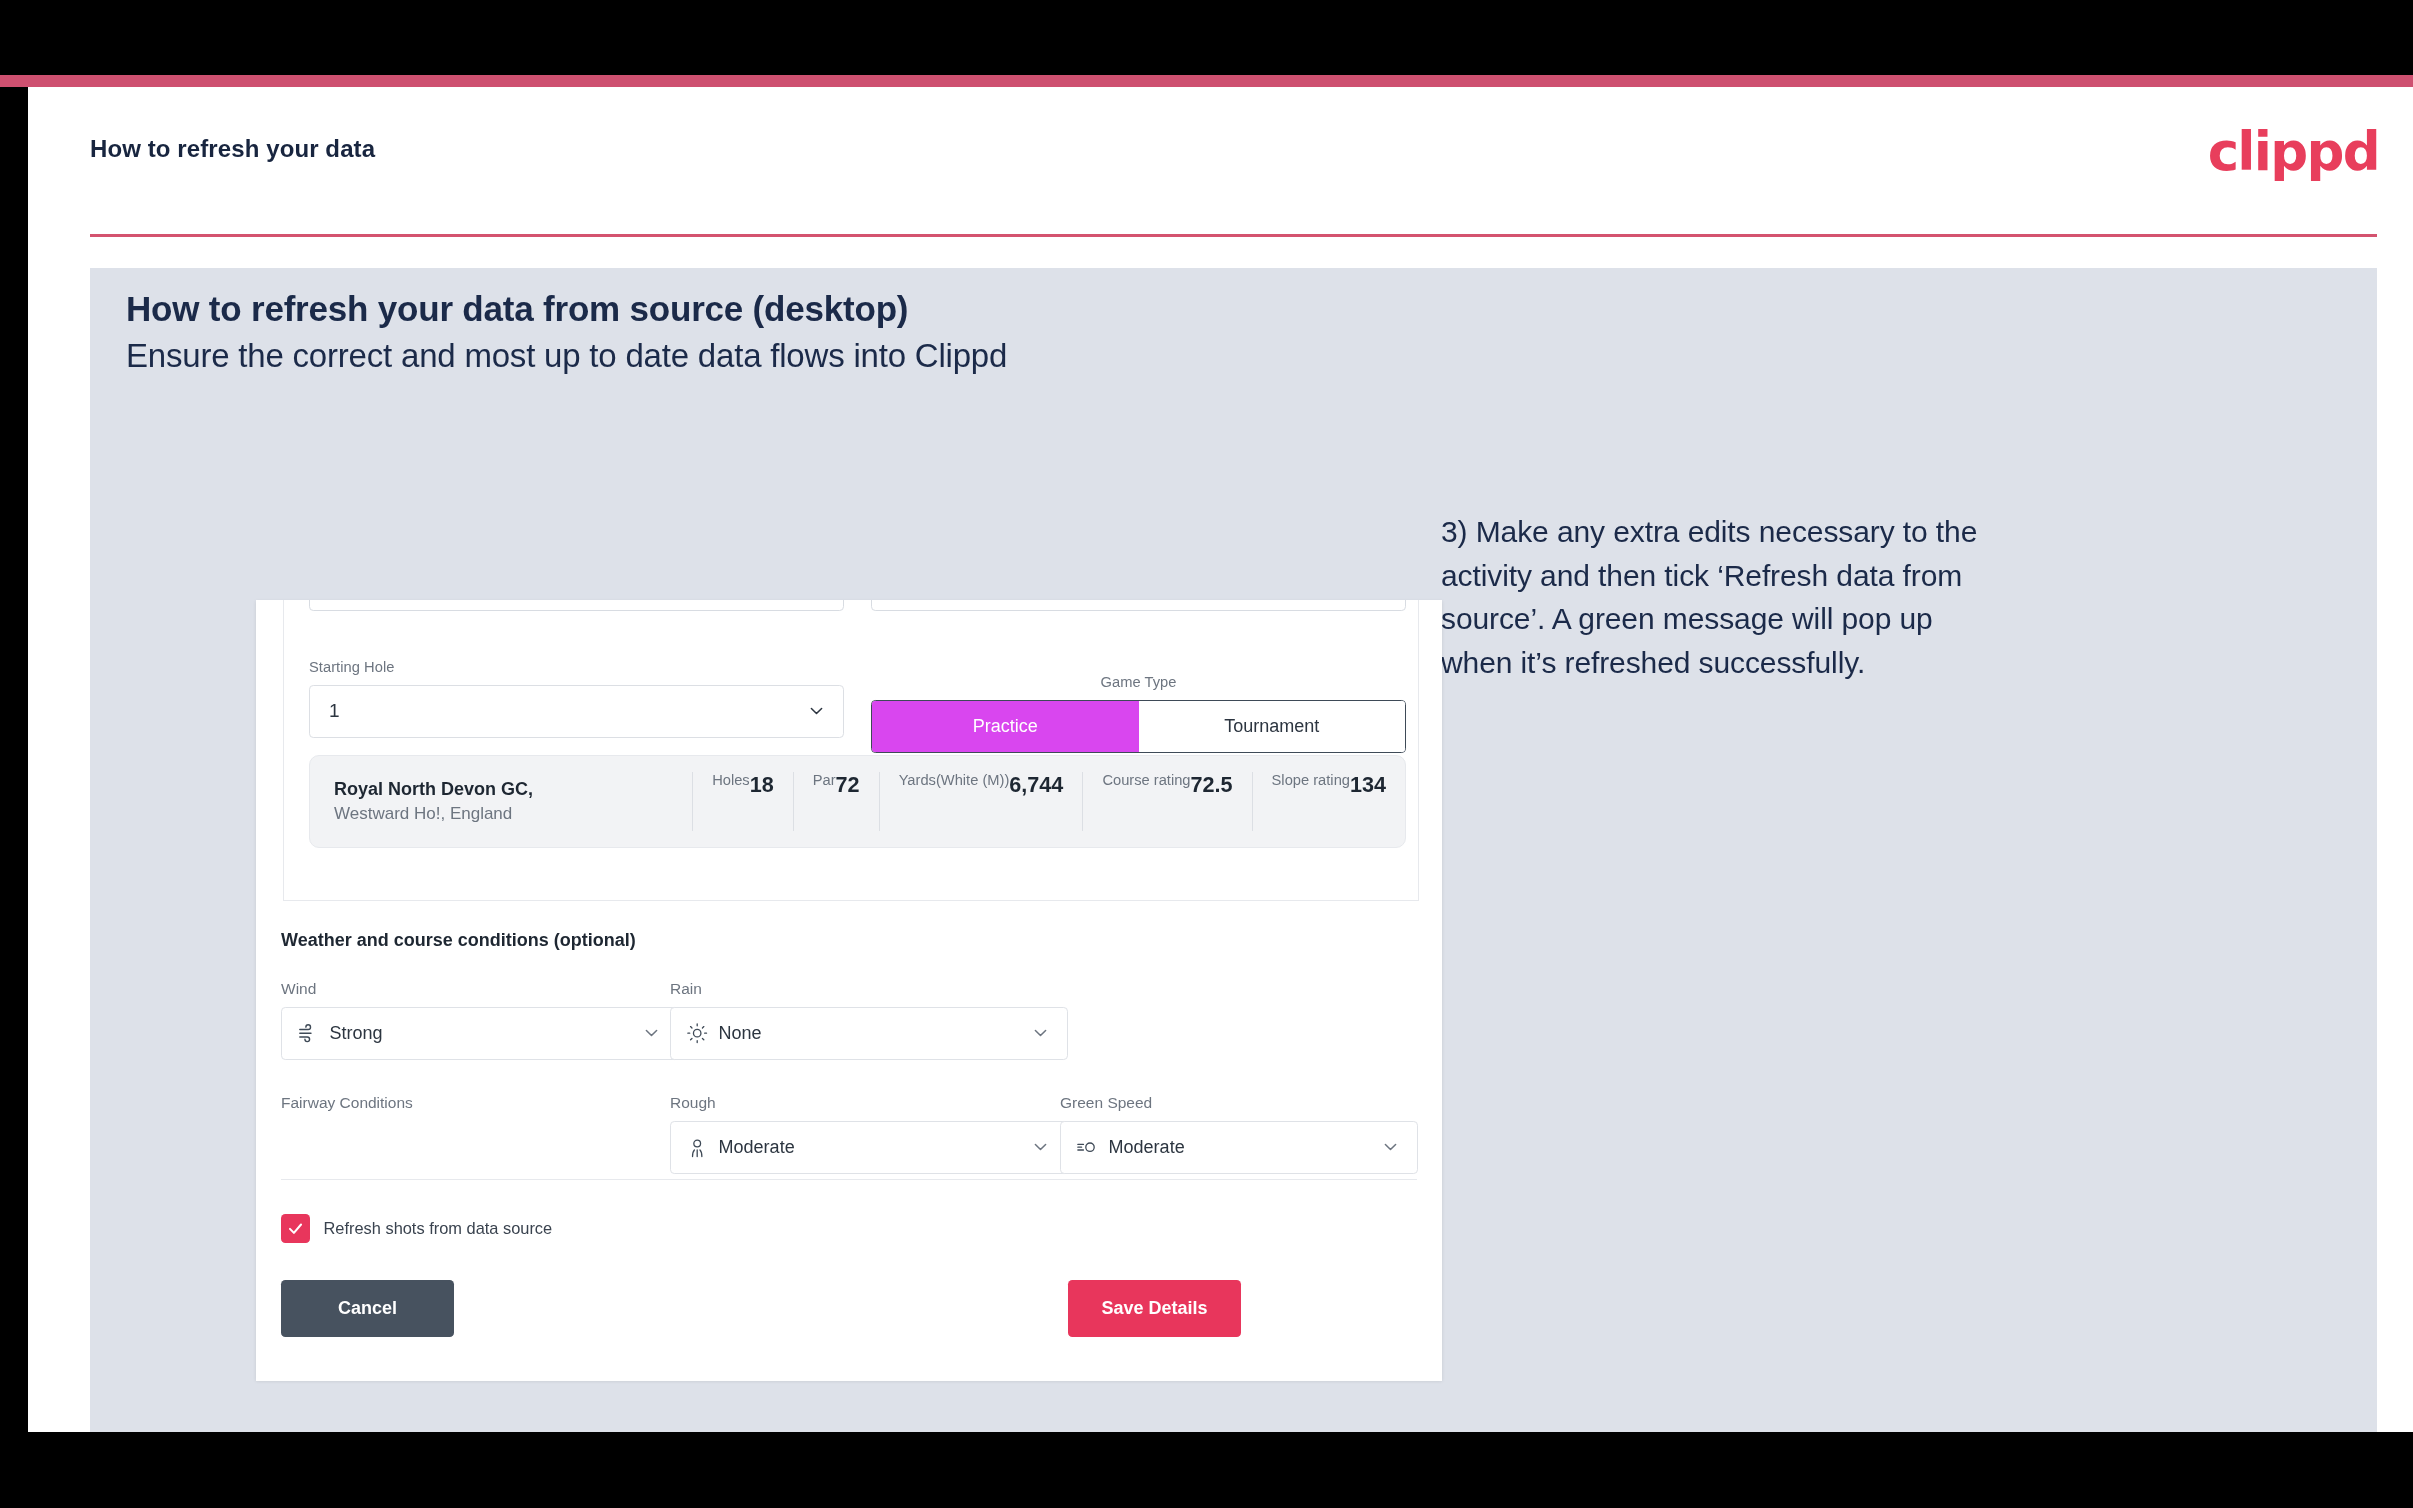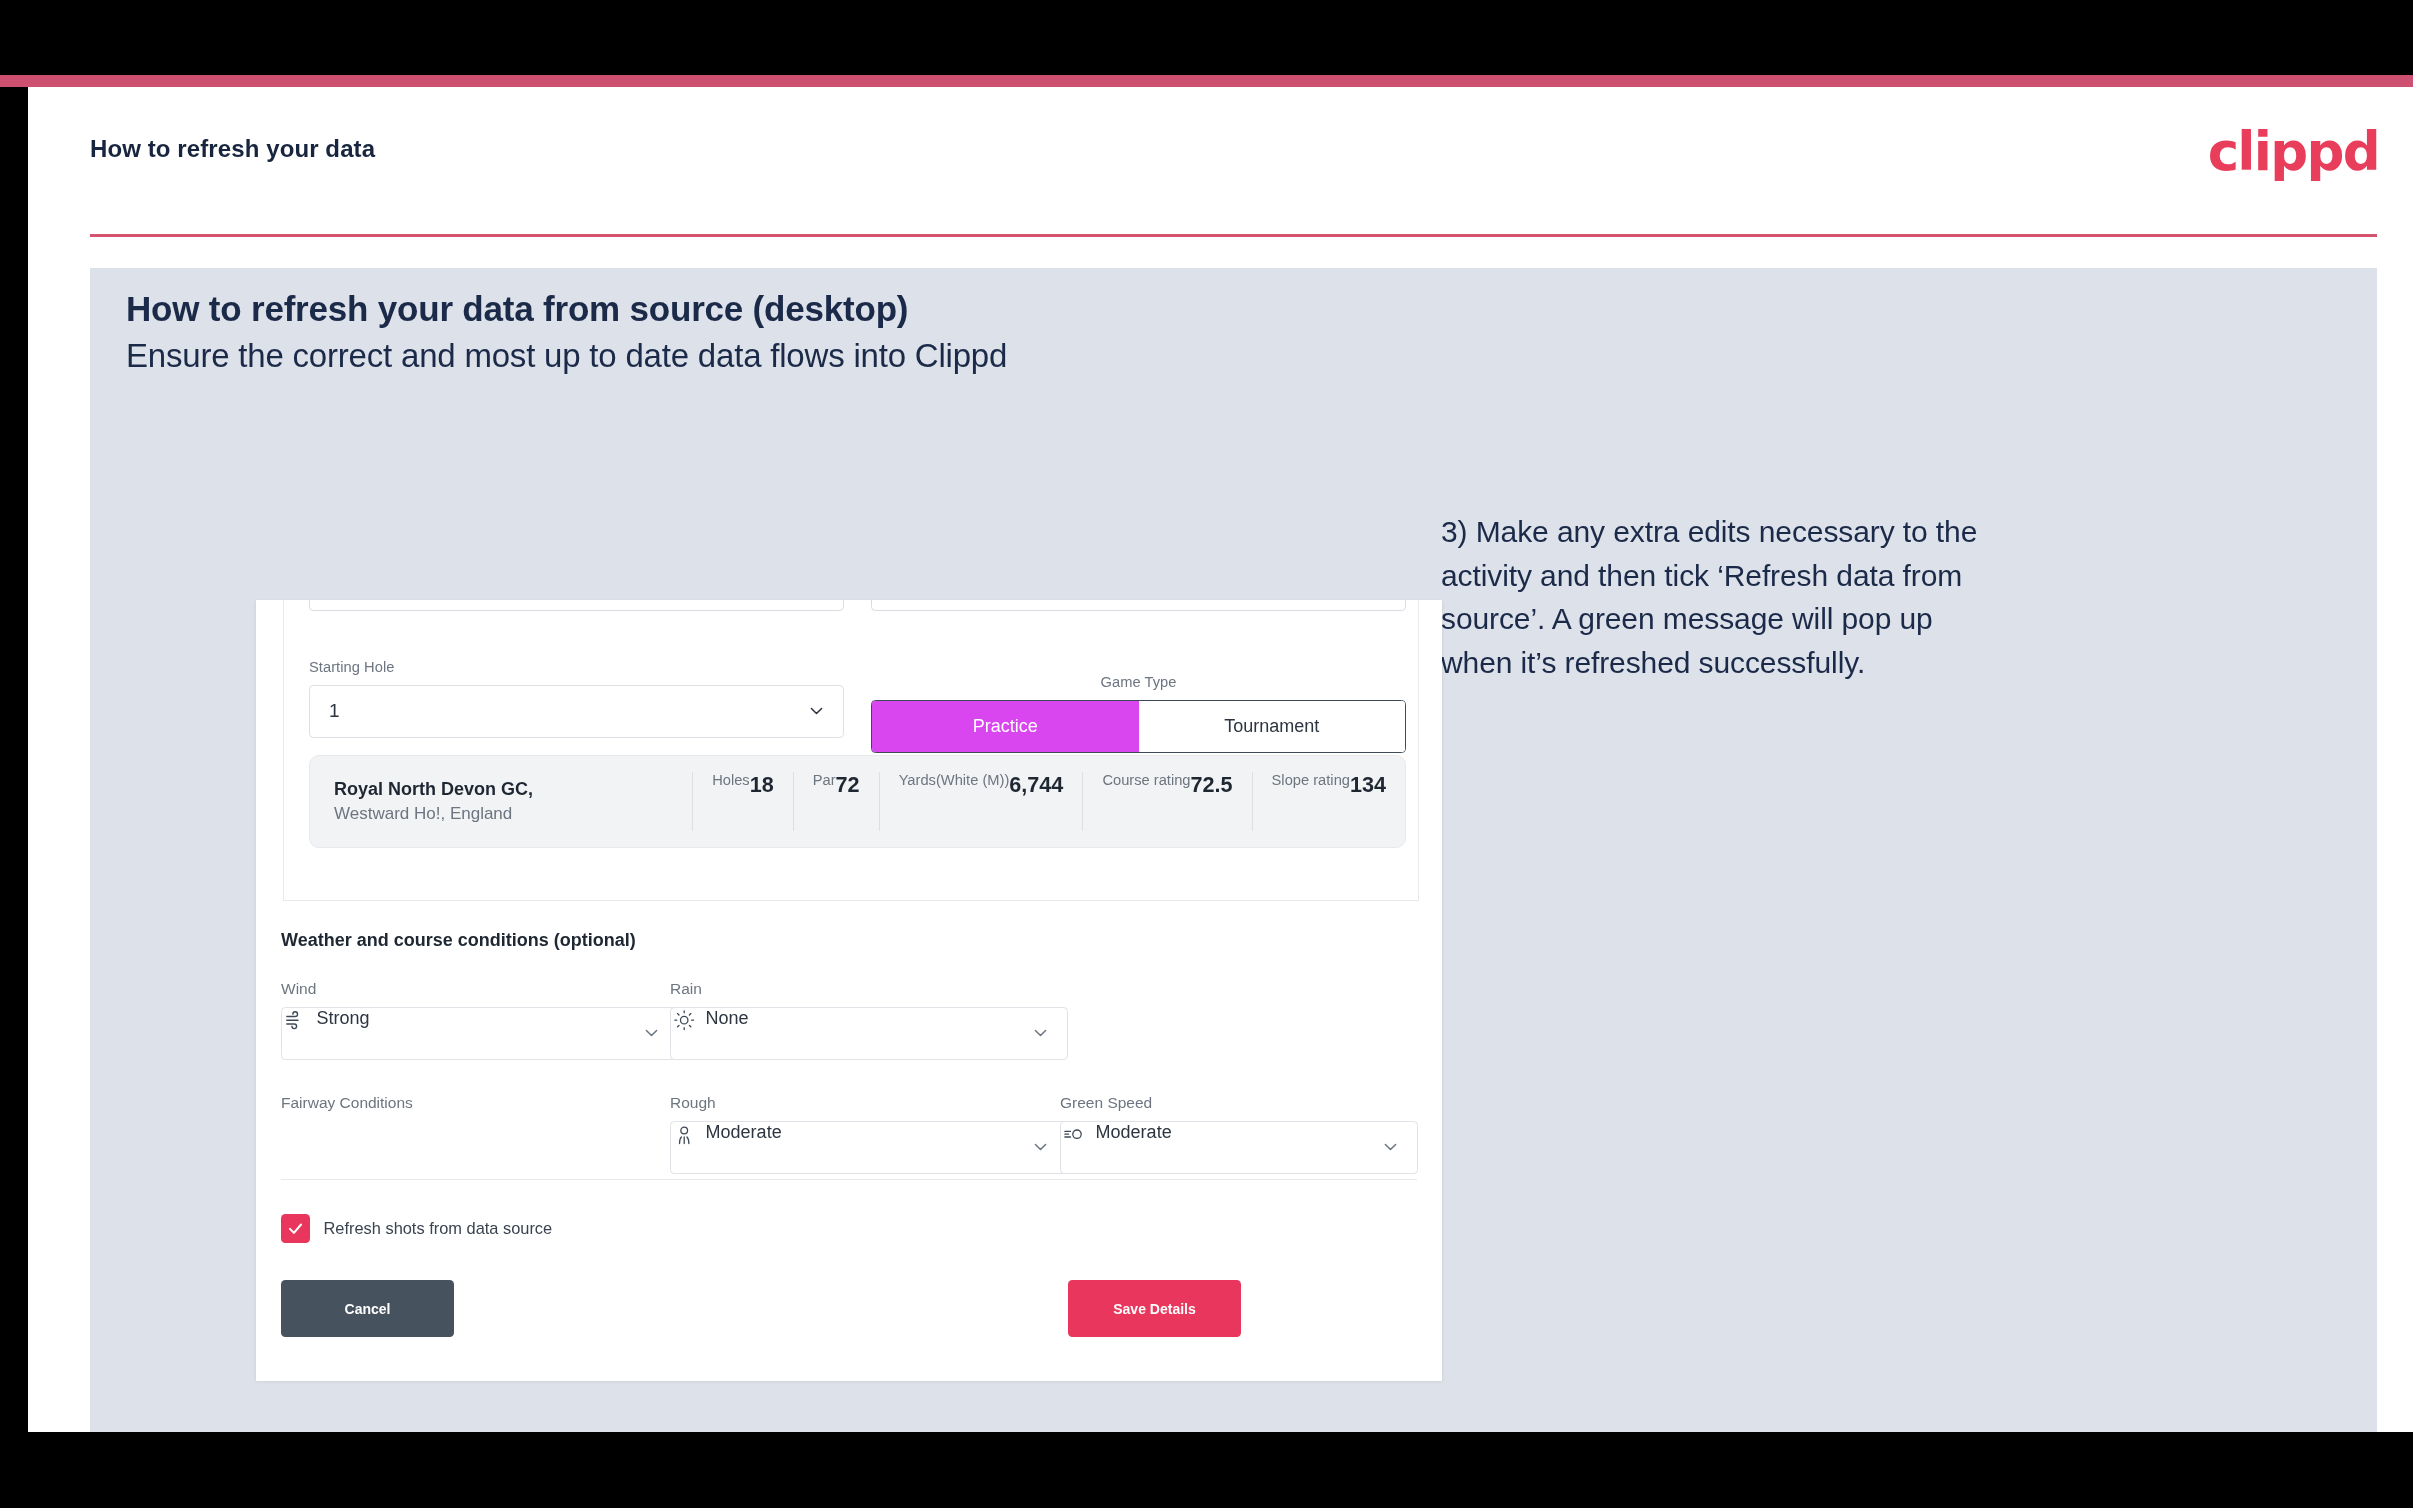--- a/index.html
+++ b/index.html
@@ -256,22 +256,22 @@
     font-size: 15.5px;
     color: #6d7580;
   }
   .cond-select {
     margin-top: 8.6px;
     height: 53px;
     border: 0.9px solid #dfe2e7;
     border-radius: 4.3px;
     background: #fff;
     display: flex;
-    align-items: flex-start;
-    padding-left: 0;
+    align-items: center;
+    padding-left: 13px;
     position: relative;
   }
   .cond-icon {
     width: 26px; height: 26px;
     margin-right: 8.6px;
     display: flex; align-items: center; justify-content: center;
     color: #3f4a57;
     flex: none;
   }
   .cond-value {
@@ -304,21 +304,21 @@
     margin-left: 14px;
     font-size: 16.4px;
     color: #3a434f;
   }
 
   .btn {
     position: absolute;
     height: 57px;
     border-radius: 4.3px;
     display: flex; align-items: center; justify-content: center;
-    font-size: 14px;
+    font-size: 18px;
     font-weight: bold;
     color: #ffffff;
     cursor: pointer;
     border: none;
     text-align: right;
   }
   .btn-cancel {
     left: 25px; top: 350px;
     width: 173px;
     background: #47525f;

